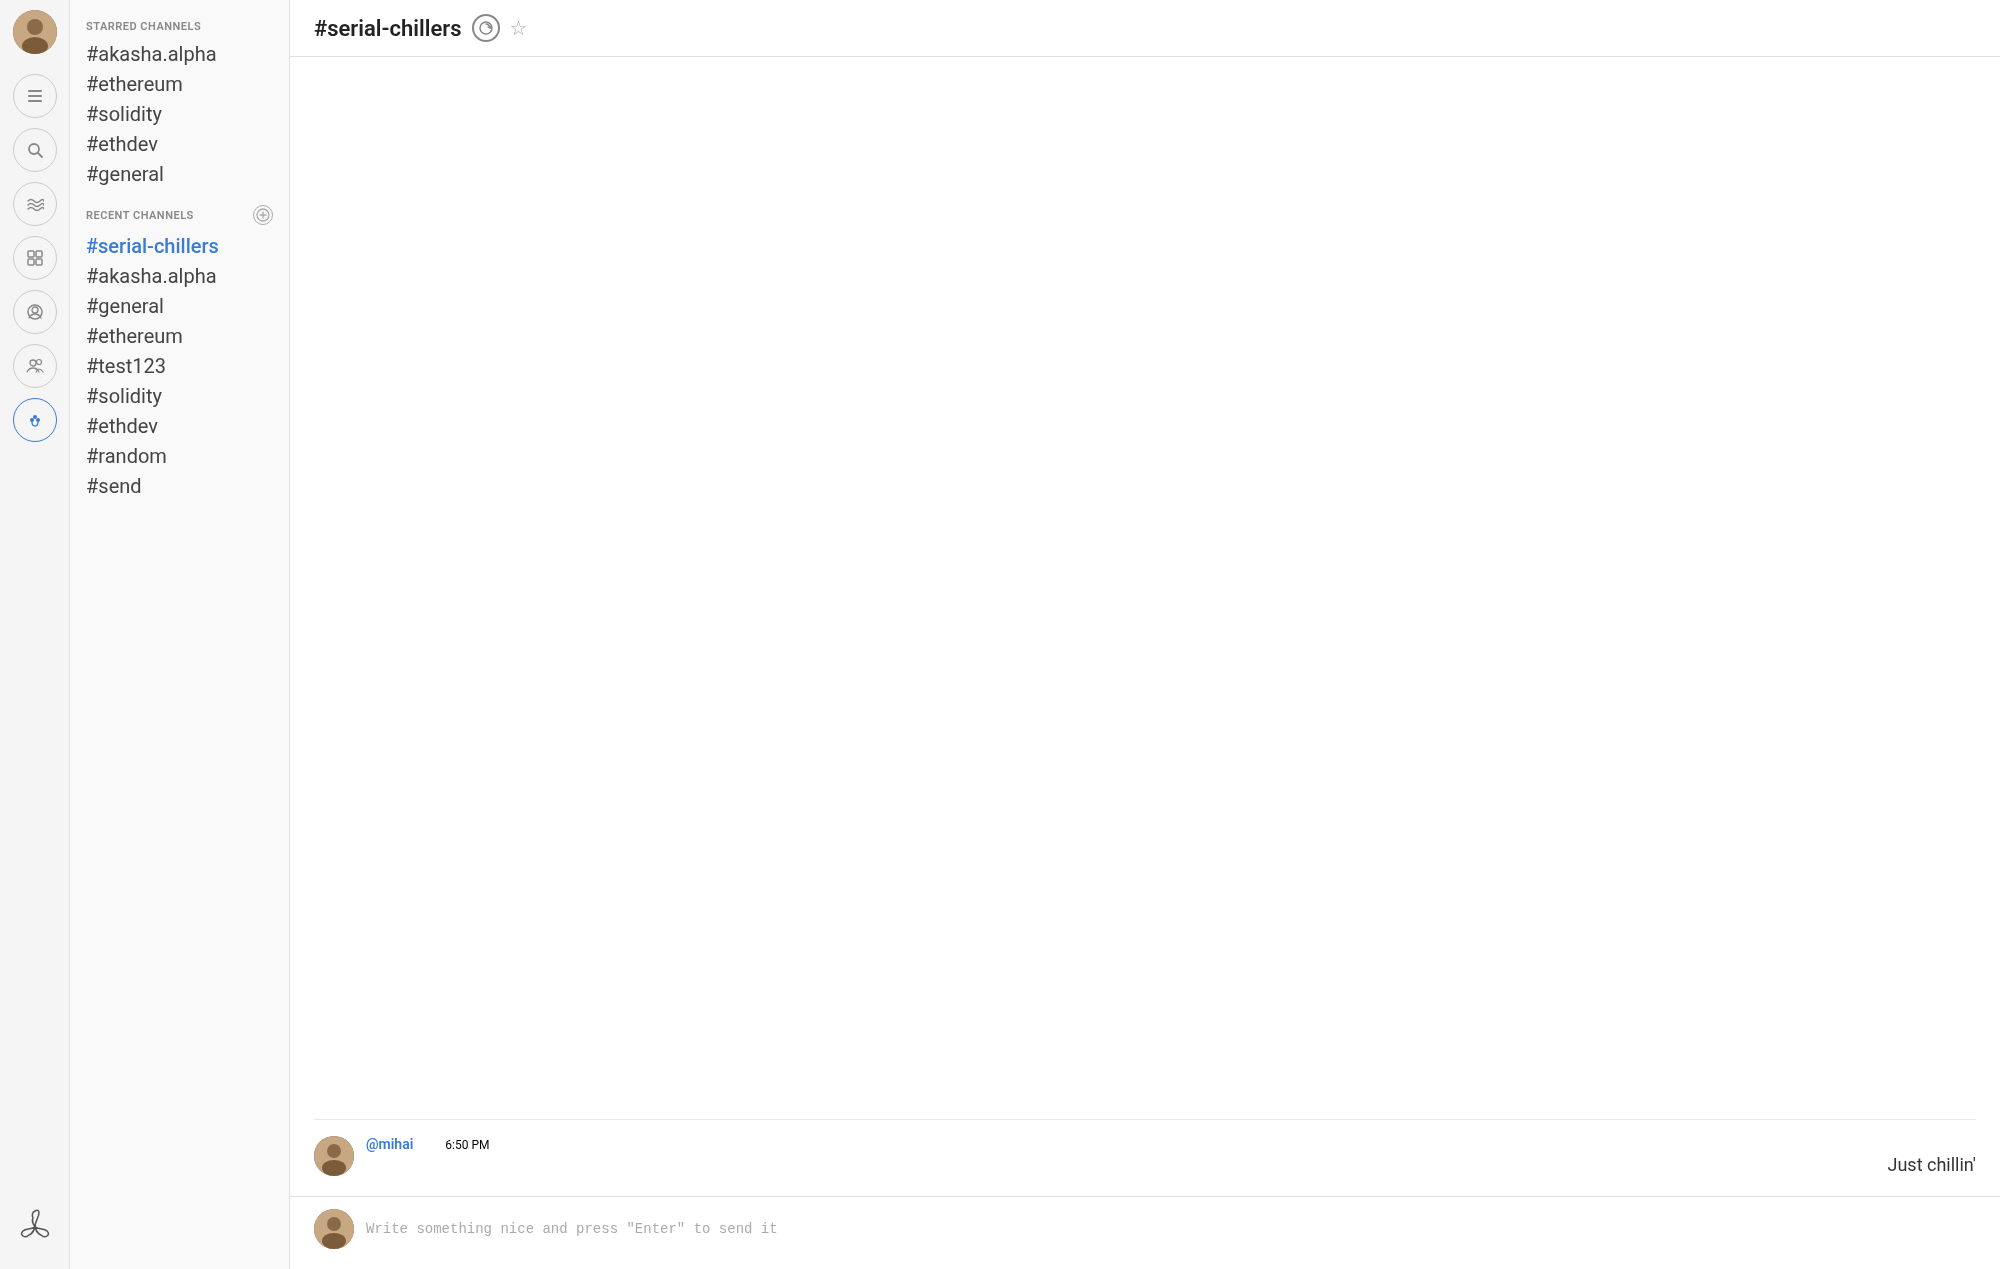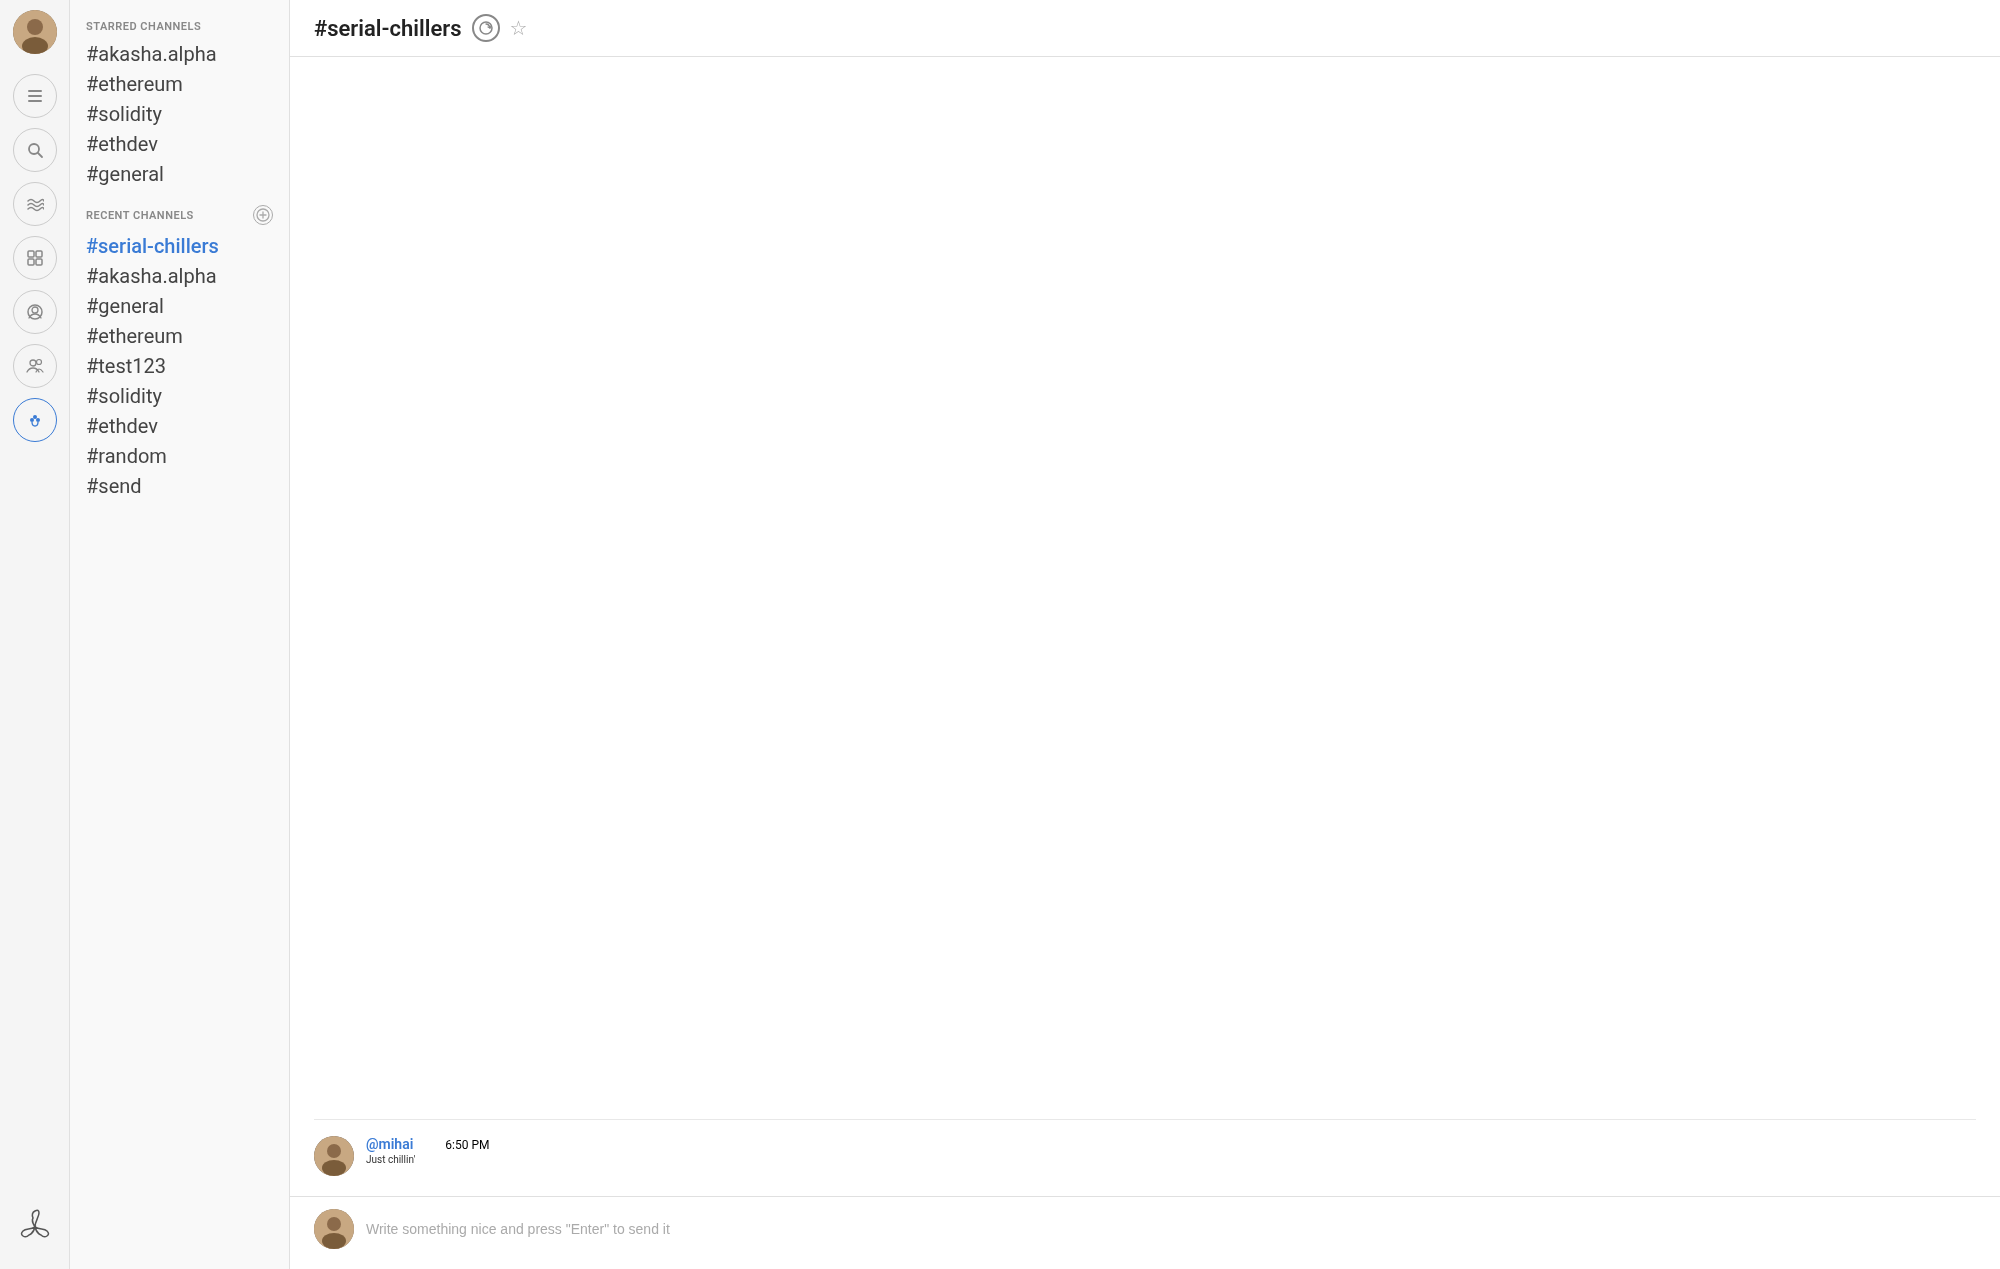--- a/index.html
+++ b/index.html
@@ -157,39 +157,39 @@
     }
     .message-avatar {
       width: 40px;
       height: 40px;
       border-radius: 50%;
       background: #7a6a5a;
       flex-shrink: 0;
       overflow: hidden;
     }
     .message-avatar svg { width: 40px; height: 40px; }
-    .message-content { flex: 1; }
+    .message-content { flex: 1; text-align: right; }
     .message-meta {
       display: flex;
       align-items: baseline;
       gap: 8px;
       margin-bottom: 2px;
     }
     .message-author {
       font-size: 14px;
       font-weight: 600;
       color: #3a7bd5;
     }
     .message-time {
       font-size: 12px;
       color: #000000;
       margin-left: 24px;
     }
     .message-text {
-      font-size: 10px;
+      font-size: 18px;
       color: #333;
     }
 
     
     .input-area {
       padding: 12px 24px 20px;
       border-top: 1px solid #e0e0e0;
       display: flex;
       align-items: center;
       gap: 12px;
@@ -202,20 +202,21 @@
       background: #7a6a5a;
       flex-shrink: 0;
     }
     .message-input {
       flex: 1;
       border: none;
       outline: none;
       font-size: 14px;
       color: #b91c1c;
       background: transparent;
+      font-family: Liberation Mono, monospace;
     }
     .message-input::placeholder { color: #aaa; }
   </style>
 </head>
 <body>
 
 <div class="icon-bar">
   <div class="icon-bar-avatar">
     <svg viewBox="0 0 44 44" xmlns="http://www.w3.org/2000/svg">
       <circle cx="22" cy="22" r="22" fill="#c8a882"></circle>

